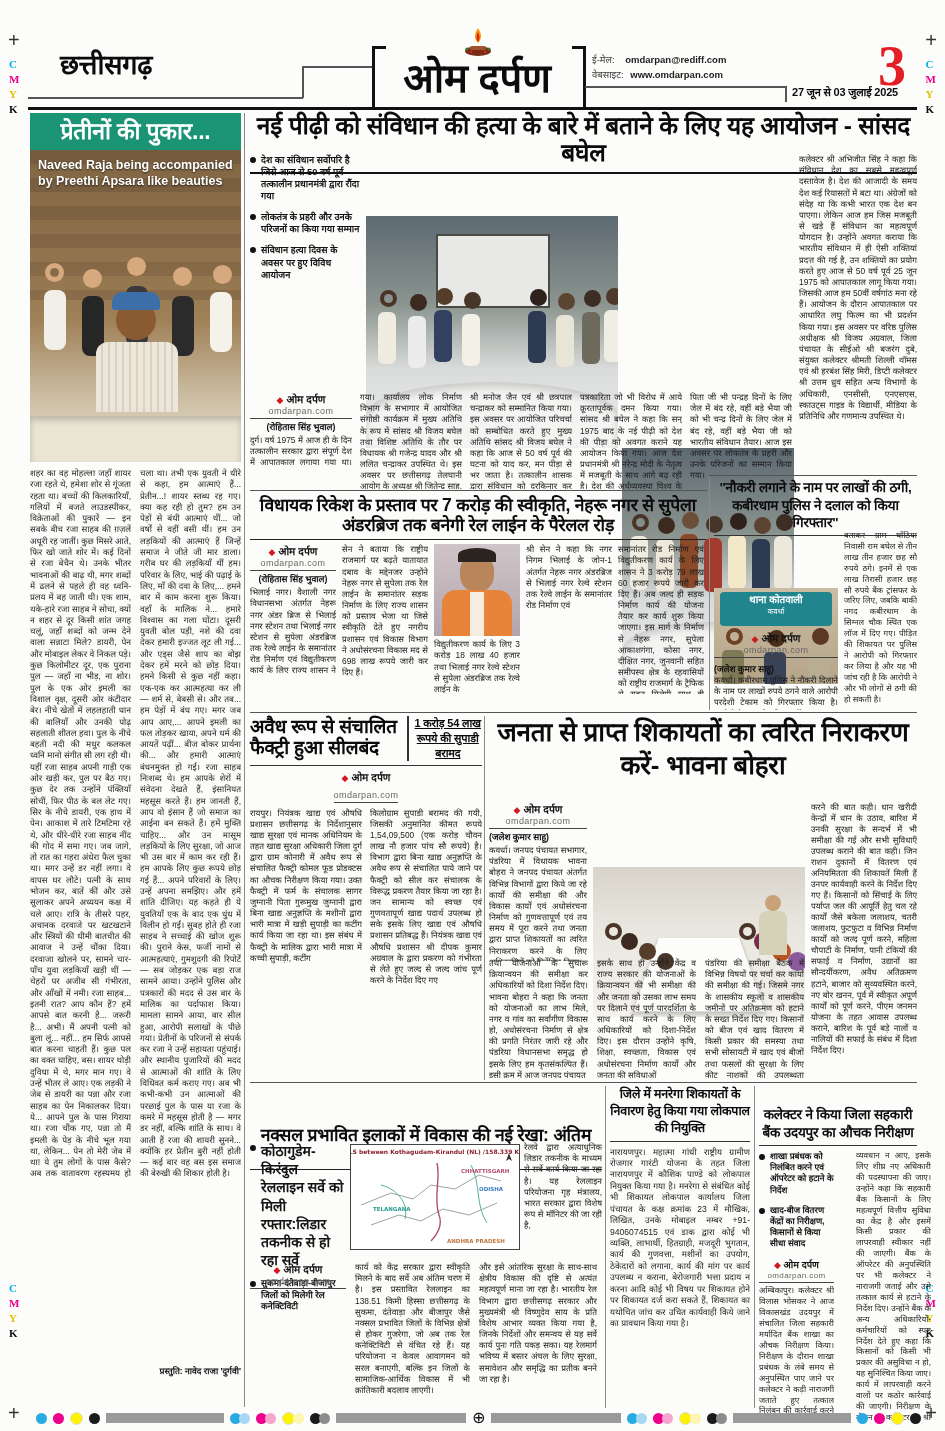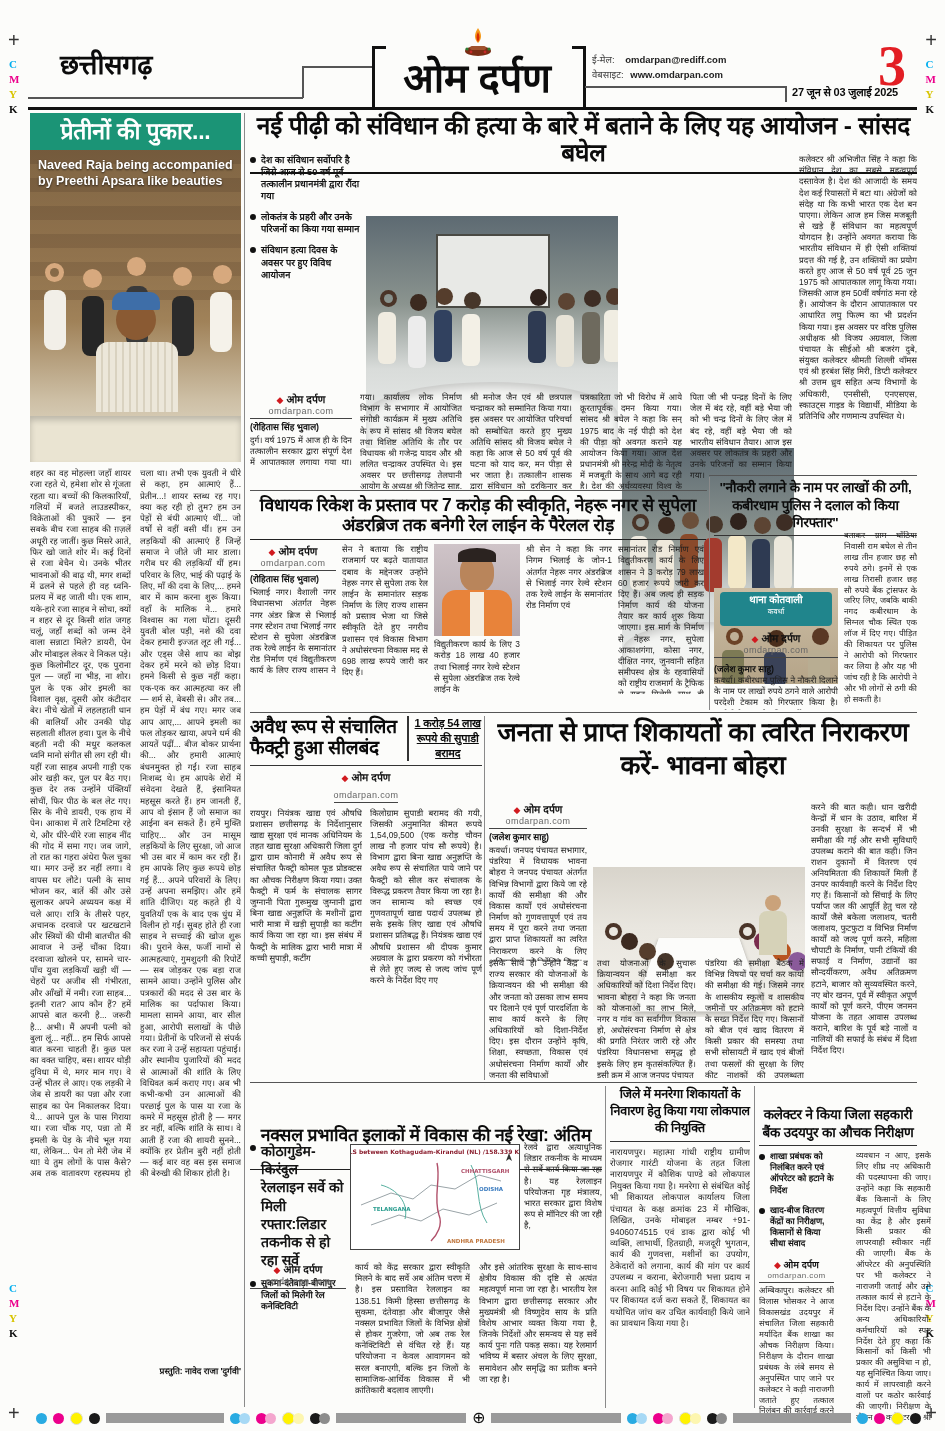--- a/index.html
+++ b/index.html
@@ -4,21 +4,21 @@
 <style>
   html,body{margin:0;padding:0;background:#e9e9e6;font-family:"Liberation Sans","DejaVu Sans",sans-serif;}
   #page{position:relative;width:945px;height:1431px;background:#fcfcfa;overflow:hidden;color:#161616;}
   .abs{position:absolute;}
   .hl{font-weight:bold;color:#0b0b0b;line-height:1.12;letter-spacing:-0.2px;}
   .body-t{font-size:8.4px;line-height:1.33;text-align:justify;color:#1e1e1e;overflow:hidden;}
   .byline{text-align:center;overflow:hidden;}
   .byline .b1{font-weight:bold;font-size:10.5px;color:#111;}
   .byline .b1 .dia{color:#d11a1f;font-size:9px;}
   .byline .b2{font-size:9px;color:#666;letter-spacing:.4px;border-bottom:1px solid #444;padding-bottom:2px;}
-  .author{font-weight:bold;font-size:8.8px;text-align:left;color:#111;}
+  .author{font-weight:bold;font-size:8.8px;text-align:center;color:#111;}
   .vl{background:#8a8a8a;width:1px;}
   .hlne{background:#555;height:1px;}
   .bullet-item{display:flex;gap:5px;font-weight:bold;font-size:9.3px;line-height:1.3;margin-bottom:9px;color:#141414;}
   .bullet-item .dot{width:6px;height:6px;border-radius:50%;background:#111;flex:none;margin-top:3px;}
   .photo{position:relative;overflow:hidden;}
   .heads{position:absolute;width:9px;height:9px;border-radius:50%;background:transparent;}
   .torsos{position:absolute;width:13px;height:20px;border-radius:4px;background:transparent;}
   .cap-overlay{position:absolute;top:8px;left:8px;right:8px;color:#fff;font-weight:bold;font-size:12.5px;line-height:1.25;text-shadow:0 1px 2px rgba(0,0,0,.7);}
   .mark-plus{position:absolute;color:#333;font-size:20px;font-weight:100;line-height:1;}
   .cmyk-stack{position:absolute;display:flex;flex-direction:column;gap:3px;font-weight:bold;font-size:11px;font-family:"Liberation Serif",serif;}
@@ -265,22 +265,22 @@
       <div style="position:absolute;left:56px;top:54px;width:100px;height:90px;background:#fcfcfa;transform:perspective(120px) rotateX(40deg);box-shadow:0 2px 4px rgba(0,0,0,.25);"></div>
       <div class="heads" style="left:16px;top:60px;box-shadow:0 0 0 4px #4a3428,16px 10px 0 4px #3c2a20,34px 20px 0 4px #553d2c,52px 30px 0 4px #46362a;"></div>
       <div class="heads" style="left:150px;top:60px;box-shadow:0 0 0 4px #4a3428,16px 10px 0 5px #7a2c4e,34px 20px 0 5px #b8541f,50px 30px 0 5px #8a5a9a;"></div>
       <div style="position:absolute;right:24px;top:28px;width:16px;height:16px;border-radius:50%;background:#caa27a;"></div>
       <div style="position:absolute;right:18px;top:44px;width:28px;height:44px;border-radius:8px 8px 0 0;background:#d6d2b8;"></div>
     </div>
 
     <div class="body-t abs" style="left:322px;top:86px;width:106px;height:276px;font-size:8.3px;">करने की बात कही। धान खरीदी केन्द्रों में धान के उठाव, बारिश में उनकी सुरक्षा के सन्दर्भ में भी समीक्षा की गई और सभी सुविधाएँ उपलब्ध कराने की बात कही। जिन राशन दुकानों में वितरण एवं अनियमितता की शिकायतें मिली हैं उनपर कार्यवाही करने के निर्देश दिए गए हैं। किसानों को सिंचाई के लिए पर्याप्त जल की आपूर्ति हेतु चल रहे कार्यों जैसे बकेला जलाशय, चतरी जलाशय, फुटफुटा व विभिन्न निर्माण कार्यों को जल्द पूर्ण करने, महिला चौपाटी के निर्माण, पानी टंकियों की सफाई व निर्माण, उद्यानों का सौन्दर्यीकरण, अवैध अतिक्रमण हटाने, बाजार को सुव्यवस्थित करने, नए बोर खनन, पूर्व में स्वीकृत अपूर्ण कार्यों को पूर्ण करने, पीएम जनमन योजना के तहत आवास उपलब्ध कराने, बारिश के पूर्व बड़े नालों व नालियों की सफाई के संबंध में दिशा निर्देश दिए।</div>
 
     <div class="abs" style="left:0;top:242px;width:316px;height:120px;display:flex;gap:9px;">
+      <div class="body-t" style="width:99px;flex:none;height:120px;">तथा योजनाओं के सुचारू क्रियान्वयन की समीक्षा कर अधिकारियों को दिशा निर्देश दिए। भावना बोहरा ने कहा कि जनता को योजनाओं का लाभ मिले, नगर व गांव का सर्वांगीण विकास हो, अधोसंरचना निर्माण से क्षेत्र की प्रगति निरंतर जारी रहे और पंडरिया विधानसभा समृद्ध हो इसके लिए हम कृतसंकल्पित हैं। इसी क्रम में आज जनपद पंचायत</div>
       <div class="body-t" style="width:99px;flex:none;height:120px;">इसके साथ ही उन्होंने केंद्र व राज्य सरकार की योजनाओं के क्रियान्वयन की भी समीक्षा की और जनता को उसका लाभ समय पर दिलाने एवं पूर्ण पारदर्शिता के साथ कार्य करने के लिए अधिकारियों को दिशा-निर्देश दिए। इस दौरान उन्होंने कृषि, शिक्षा, स्वच्छता, विकास एवं अधोसंरचना निर्माण कार्यों और जनता की सुविधाओं</div>
-      <div class="body-t" style="width:99px;flex:none;height:120px;">तथा योजनाओं के सुचारू क्रियान्वयन की समीक्षा कर अधिकारियों को दिशा निर्देश दिए। भावना बोहरा ने कहा कि जनता को योजनाओं का लाभ मिले, नगर व गांव का सर्वांगीण विकास हो, अधोसंरचना निर्माण से क्षेत्र की प्रगति निरंतर जारी रहे और पंडरिया विधानसभा समृद्ध हो इसके लिए हम कृतसंकल्पित हैं। इसी क्रम में आज जनपद पंचायत</div>
       <div class="body-t" style="width:99px;flex:none;height:120px;">पंडरिया की समीक्षा बैठक में विभिन्न विषयों पर चर्चा कर कार्यों की समीक्षा की गई। जिसमे नगर के शासकीय स्कूलों व शासकीय जमीनों पर अतिक्रमण को हटाने के सख्त निर्देश दिए गए। किसानों को बीज एवं खाद वितरण में किसी प्रकार की समस्या तथा सभी सोसायटी में खाद एवं बीजों तथा फसलों की सुरक्षा के लिए कीट नाशकों की उपलब्धता सुनिश्चित</div>
     </div>
   </div>
 
   <div class="abs hlne" style="left:250px;top:1082px;width:667px;"></div>
 
   <div class="abs" style="left:250px;top:1086px;width:352px;height:322px;">
     <div class="hl" style="font-size:17.5px;text-align:center;border-bottom:1.5px solid #222;padding-bottom:4px;margin-top:40px;">नक्सल प्रभावित इलाकों में विकास की नई रेखा: अंतिम चरण में रेल सर्वे</div>
 
     <div class="abs" style="left:0;top:56px;width:94px;">

